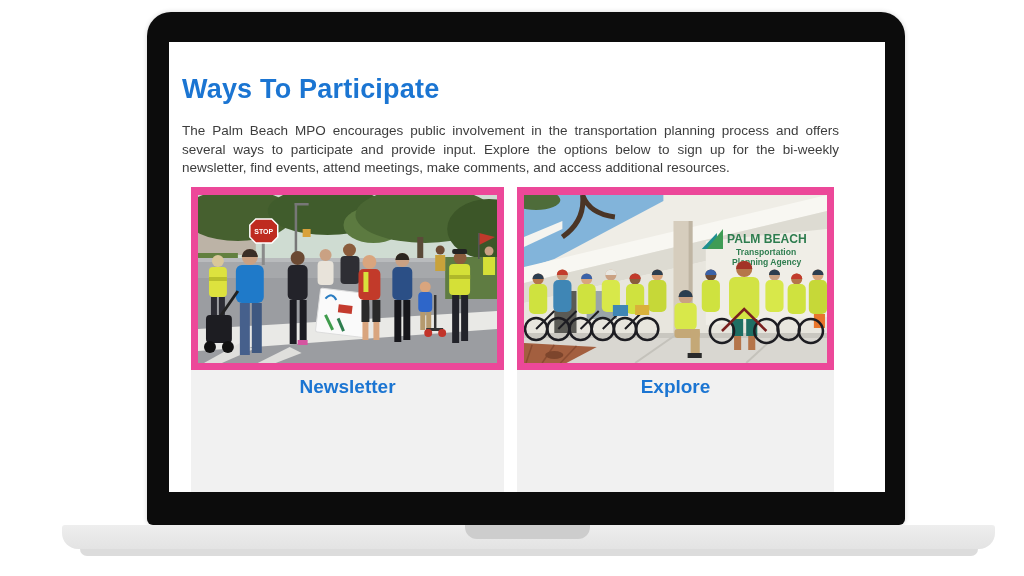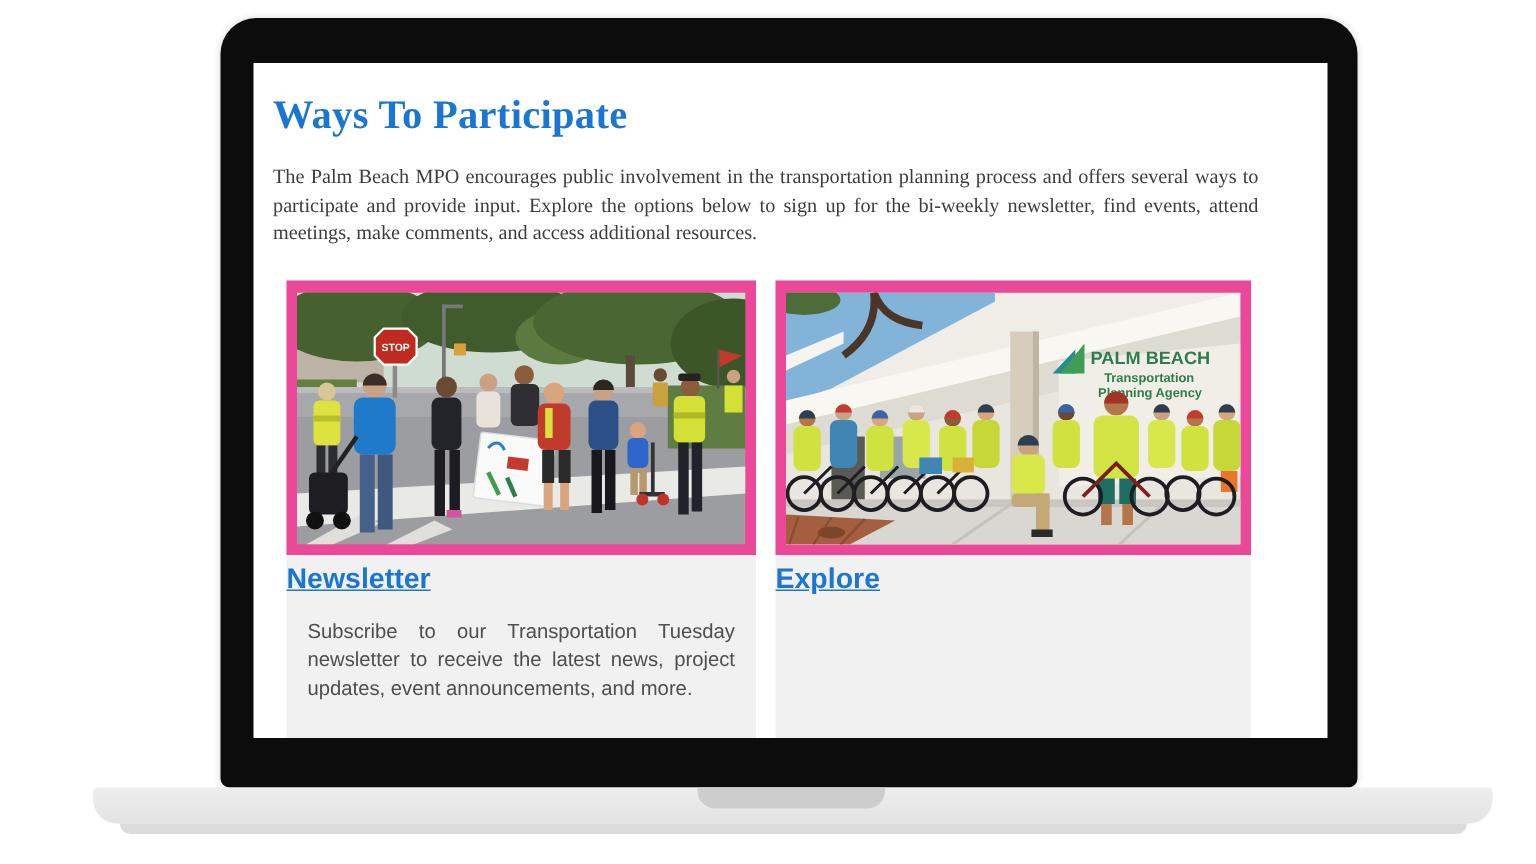--- a/index.html
+++ b/index.html
@@ -32,21 +32,21 @@
   }
   .base-notch{
     position:absolute;left:465px;top:525px;width:125px;height:14px;
     background:#cdcdcd;border-radius:0 0 12px 12px;
   }
   .base-lip{
     position:absolute;left:80px;top:549px;width:898px;height:7px;
     background:#dcdcdc;border-radius:0 0 10px 10px;
   }
   
-  .content{padding:11px 13px 0 13px;font-family:Liberation Serif, serif;}
+  .content{padding:24px 13px 0 13px;}
   .page-title{
     margin:8px 0 0 0;
     color:var(--blue);
     font-size:27px;font-weight:bold;letter-spacing:.2px;
   }
   .intro{
     margin:17px 0 0 0;width:657px;
     color:#3d3d3d;font-size:13.5px;line-height:18.5px;
     text-align:justify;
   }
@@ -56,22 +56,22 @@
   }
   .card{
     background:var(--card-bg);
     height:340px;
   }
   .card-newsletter{width:313px;}
   .card-events{width:317px;}
   .photo-frame{background:#ec4899;padding:8px 7px 7px 7px;}
   .photo{display:block;width:100%;height:168px;}
   .card-title{
-    margin:5px 0 0 0;
-    color:var(--blue);font-size:19px;font-weight:bold;line-height:24px;text-decoration:underline;
+    margin:5px 0 0 0;text-align:center;
+    color:var(--blue);font-size:19px;font-weight:bold;line-height:24px;
   }
   .card-body{
     margin:12px 14px 0 14px;
     color:#4e4e4e;font-size:13.5px;line-height:19px;
     text-align:justify;
   }
   svg text{font-family:"Liberation Sans", sans-serif;}
 </style>
 </head>
 <body>
@@ -209,21 +209,20 @@
             <circle cx="263" cy="63" r="6.5" fill="#8a5c3c"></circle>
             <rect x="255" y="54" width="15" height="5" rx="2" fill="#222"></rect>
             <rect x="252" y="69" width="21" height="31" rx="4" fill="#d5e037"></rect>
             <rect x="252" y="80" width="21" height="4" fill="#b0b82a"></rect>
             <rect x="255" y="100" width="7" height="48" fill="#22232a"></rect>
             <rect x="264" y="100" width="7" height="46" fill="#22232a"></rect>
           </g>
         </svg>
       </div>
       <h2 class="card-title">Newsletter</h2>
-      <p class="card-body">Subscribe to our Transportation Tuesday newsletter to receive the latest news, project updates, event announcements, and more.</p>
     </div>
 
     <div class="card card-events">
       <div class="photo-frame">
         <svg class="photo" viewBox="0 0 300 168" preserveAspectRatio="none" role="img" aria-label="Cyclists in yellow safety shirts with bicycles in front of the Palm Beach Transportation Planning Agency building">
 
           <rect width="300" height="168" fill="#efede6"></rect>
 
           <polygon points="0,0 138,0 138,6 30,64 0,74" fill="#82b4da"></polygon>
           <polygon points="0,42 38,26 38,34 0,52" fill="#f5f4ef"></polygon>

